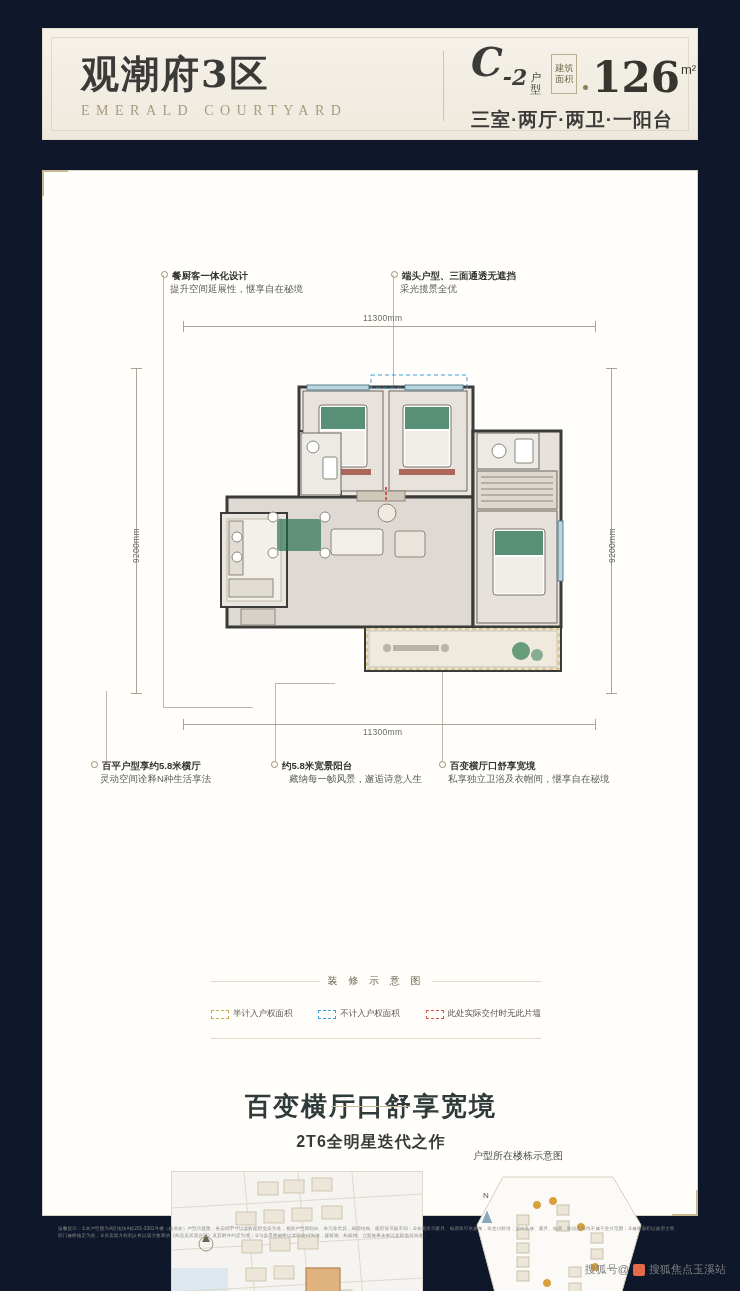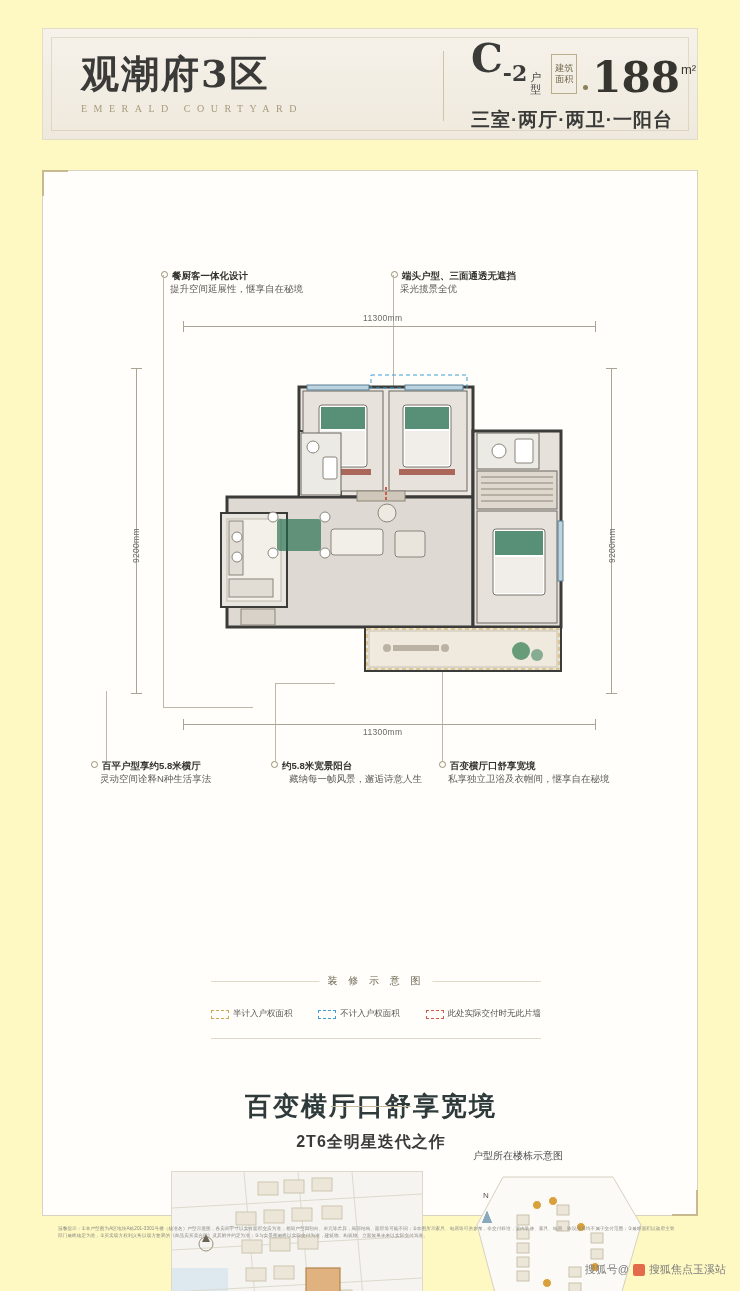--- a/index.html
+++ b/index.html
@@ -4,49 +4,49 @@
 <style>
   html,body{margin:0;padding:0;}
   body{
     width:740px;height:1291px;
     background:#fbfaf7;
     font-family:"Liberation Sans","DejaVu Sans",sans-serif;
     color:#2f2f2f;
     position:relative;
     overflow:hidden;
   }
-  .page{position:relative;width:740px;height:1291px;background:#fef9c3;}
+  .page{position:relative;width:740px;height:1291px;background:#0f172a;}
 
   
   .header{
     position:absolute;left:42px;top:28px;width:656px;height:112px;
     background:linear-gradient(180deg,#f6f2ea 0%,#efe9dd 100%);
     border:1px solid #e3dcc9;
     box-sizing:border-box;
   }
   .header:after{
     content:"";position:absolute;left:8px;top:8px;right:8px;bottom:8px;
     border:1px solid rgba(190,175,140,.35);pointer-events:none;
   }
   .hd-left{position:absolute;left:38px;top:22px;width:330px;}
   .hd-title{
     font-family:"DejaVu Serif","Liberation Serif",serif;
     font-size:38px;letter-spacing:2px;color:#3a3a38;font-weight:700;
     line-height:46px;
   }
   .hd-sub{
-    margin-top:6px;font-size:10px;letter-spacing:6.5px;color:#a89b7e;
+    margin-top:6px;font-size:14px;letter-spacing:6.5px;color:#a89b7e;
     font-family:"Liberation Serif",serif;
   }
   .hd-divider{position:absolute;left:400px;top:22px;width:1px;height:70px;background:#cfc4a8;}
   .hd-right{position:absolute;left:428px;top:18px;width:250px;}
   .hd-row1{display:flex;align-items:flex-end;height:52px;}
   .hd-code{
     font-family:"DejaVu Serif","Liberation Serif",serif;
-    font-size:40px;color:#3b3b39;line-height:52px;font-weight:700;
+    font-size:40px;color:#3b3b39;line-height:44px;font-weight:700;font-style:italic;
   }
   .hd-code sub{font-size:22px;}
   .hd-hx{font-size:11px;line-height:12px;color:#4a4a48;margin-left:3px;margin-bottom:4px;}
   .hd-box{
     border:1px solid #b9ad8d;color:#6d6448;font-size:9px;line-height:11px;
     padding:8px 3px;margin:0 6px 5px 10px;text-align:center;
   }
   .hd-dot{width:5px;height:5px;border-radius:50%;background:#8d8straw;background:#8d7f58;margin:0 4px 9px 0;}
   .hd-area{
     font-family:"DejaVu Serif","Liberation Serif",serif;
@@ -152,21 +152,21 @@
         <div class="hd-code"><span>C</span><sub>-2</sub></div>
         <div class="hd-hx">
           <div>户</div>
             <div>型</div>
         </div>
         <div class="hd-box">
           <div>建筑</div>
           <div>面积</div>
         </div>
         <div class="hd-dot"></div>
-        <div class="hd-area">188</div>
+        <div class="hd-area">126</div>
         <div class="hd-unit">m²</div>
       </div>
       <div class="hd-row2">三室·两厅·两卫·一阳台</div>
     </div>
   </div>
 
   <div class="frame">
 
     <div class="anno" style="left:118px;top:98px;width:190px;">
       <div><span class="bullet"></span><span class="t1">餐厨客一体化设计</span></div>

